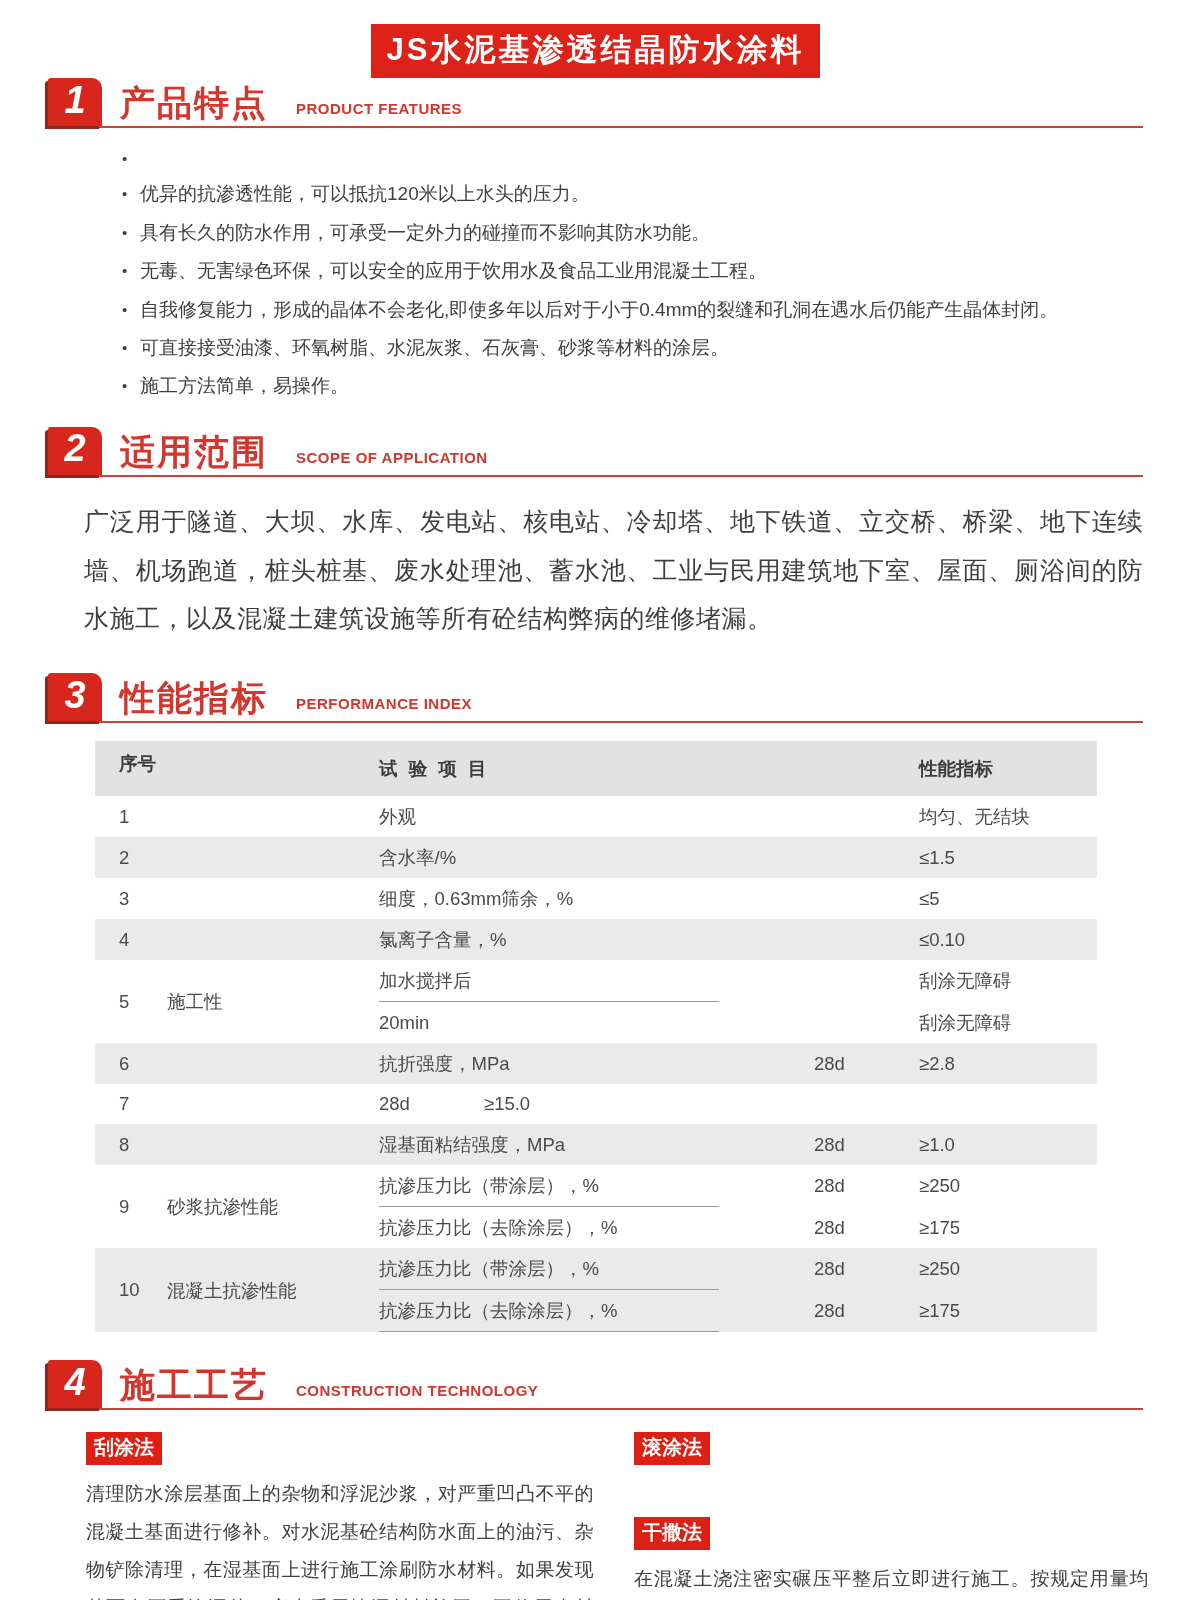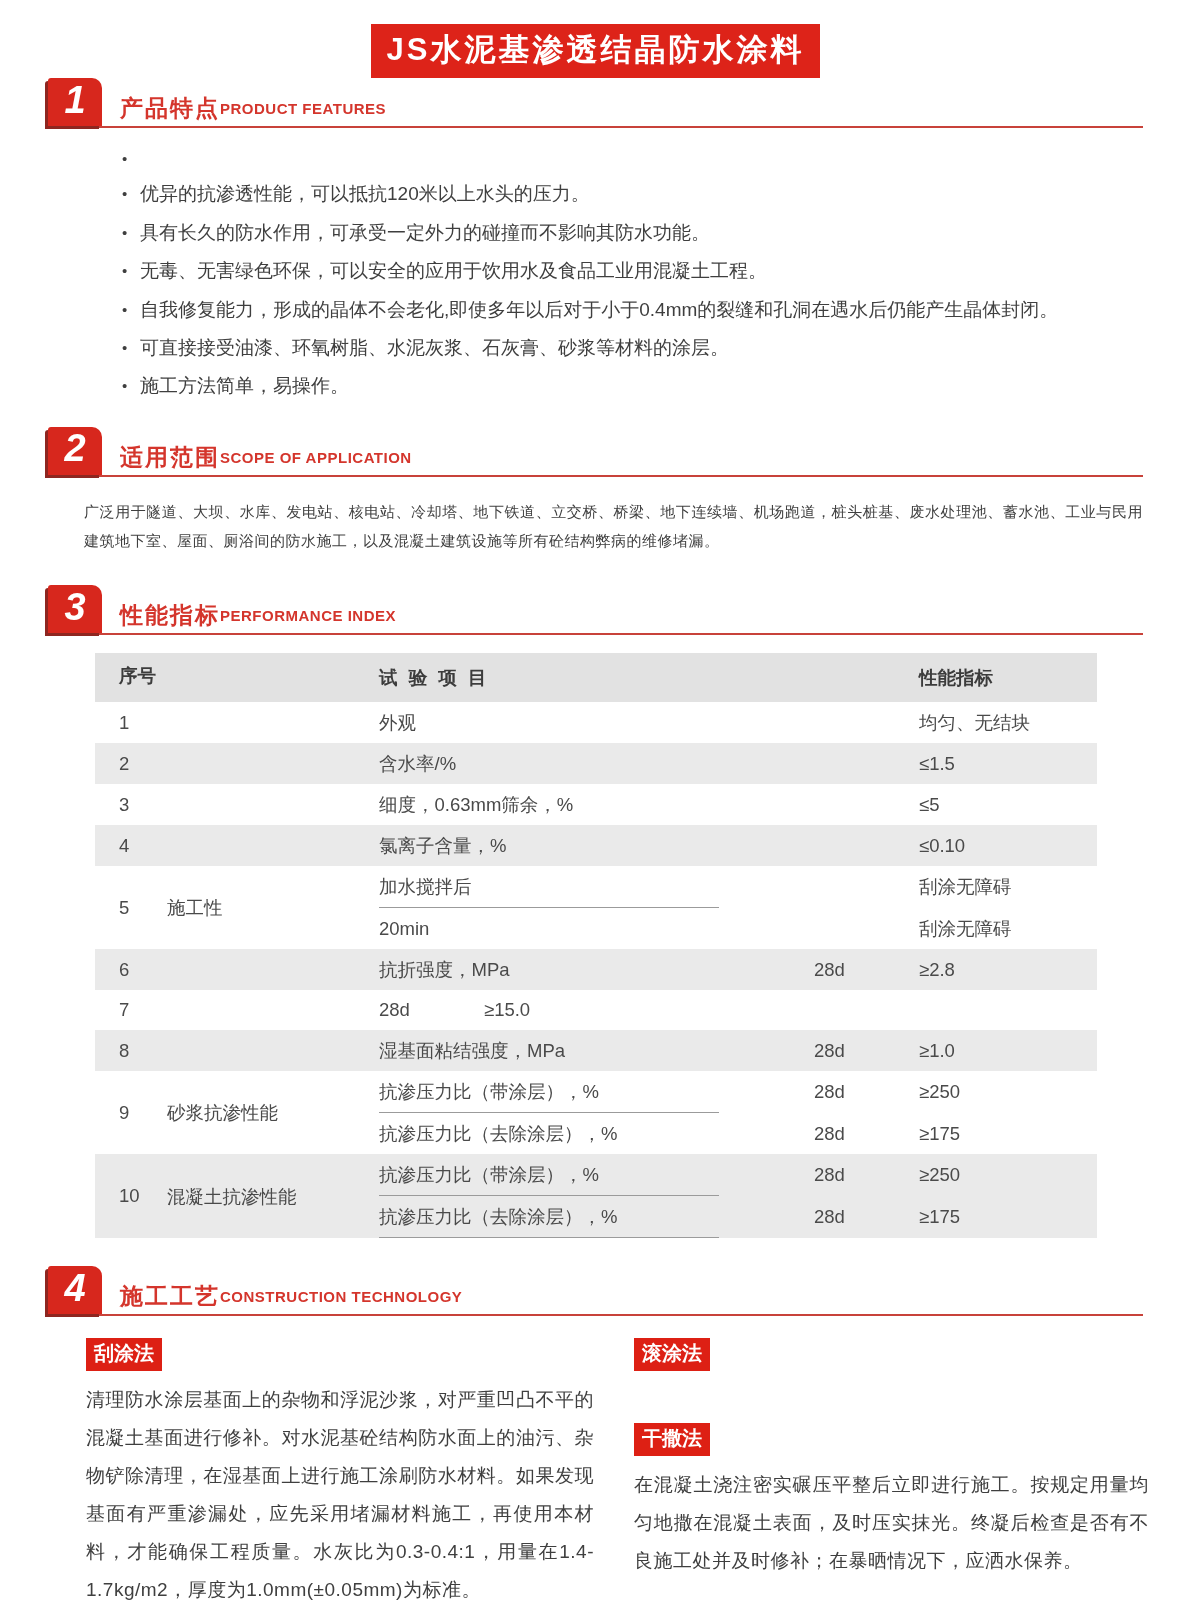--- a/index.html
+++ b/index.html
@@ -28,54 +28,54 @@
   .sec-num {
     width:54px; height:48px; background:#d7271d; color:#fff;
     font-size:38px; font-weight:bold; font-style:italic;
     display:flex; align-items:center; justify-content:center;
     border-top-right-radius:10px; border-top-left-radius:3px;
     box-shadow:-3px 3px 0 0 #8e2620;
     margin-right:18px; flex:0 0 auto;
     padding-bottom:4px;
   }
   .sec-title {
-    color:#d4352c; font-size:23px; font-weight:bold;
+    color:#d4352c; font-size:35px; font-weight:bold;
     letter-spacing:2px; line-height:1; padding-bottom:6px;
   }
   .sec-sub {
     color:#d4352c; font-size:15px; font-weight:bold;
-    letter-spacing:.5px; margin-left:0; padding-bottom:9px;
+    letter-spacing:.5px; margin-left:28px; padding-bottom:9px;
   }
 
   
   .bullets { margin:16px 0 26px 74px; }
   .bullet-item { display:flex; font-size:19px; color:#3f3f3f; line-height:1.55; margin-bottom:9px; }
   .bullet-dot { width:18px; flex:0 0 auto; font-size:15px; padding-top:3px; color:#3f3f3f; }
 
   
   .scope-text {
-    margin:20px 0 30px 36px; font-size:15px; color:#3f3f3f;
+    margin:20px 0 30px 36px; font-size:25px; color:#3f3f3f;
     line-height:1.95; letter-spacing:.5px; text-align:justify;
   }
 
   
   .perf-table { margin:18px 0 28px 47px; width:1002px; font-size:18.5px; color:#4a4a4a; }
   .t-row { display:flex; align-items:center; }
   .t-row.stripe { background:#eaeaea; }
   .t-head { background:#e2e2e2; font-weight:bold; color:#3c3c3c; }
   .c-no    { flex:0 0 72px;  padding:9px 0 9px 24px; align-self:center; }
   .c-group { flex:0 0 212px; padding:9px 0; align-self:center; }
   .c-subs  { flex:1 1 auto; }
   .subline { display:flex; align-items:center; }
   .c-proj  { flex:0 0 435px; padding:8px 0; }
   .c-age   { flex:0 0 105px; padding:8px 0; }
   .c-idx   { flex:1 1 auto;  padding:8px 0; }
   .subsep  { width:340px; height:1px; background:#9b9b9b; }
   .t-head .c-proj { letter-spacing:3px; }
-  .t-head .c-no, .t-head .c-group { padding-top:10px; padding-bottom:14px; }
+  .t-head .c-no, .t-head .c-group { padding-top:10px; padding-bottom:20px; }
 
   
   .constr-cols { display:flex; margin:22px 0 20px 38px; gap:40px; }
   .col-left  { width:508px; flex:0 0 auto; }
   .col-right { width:515px; flex:0 0 auto; }
   .method-badge {
     display:inline-block; background:#dd2014; color:#fff;
     font-size:20px; font-weight:bold; padding:2px 8px 4px 8px;
     margin-bottom:10px;
   }

